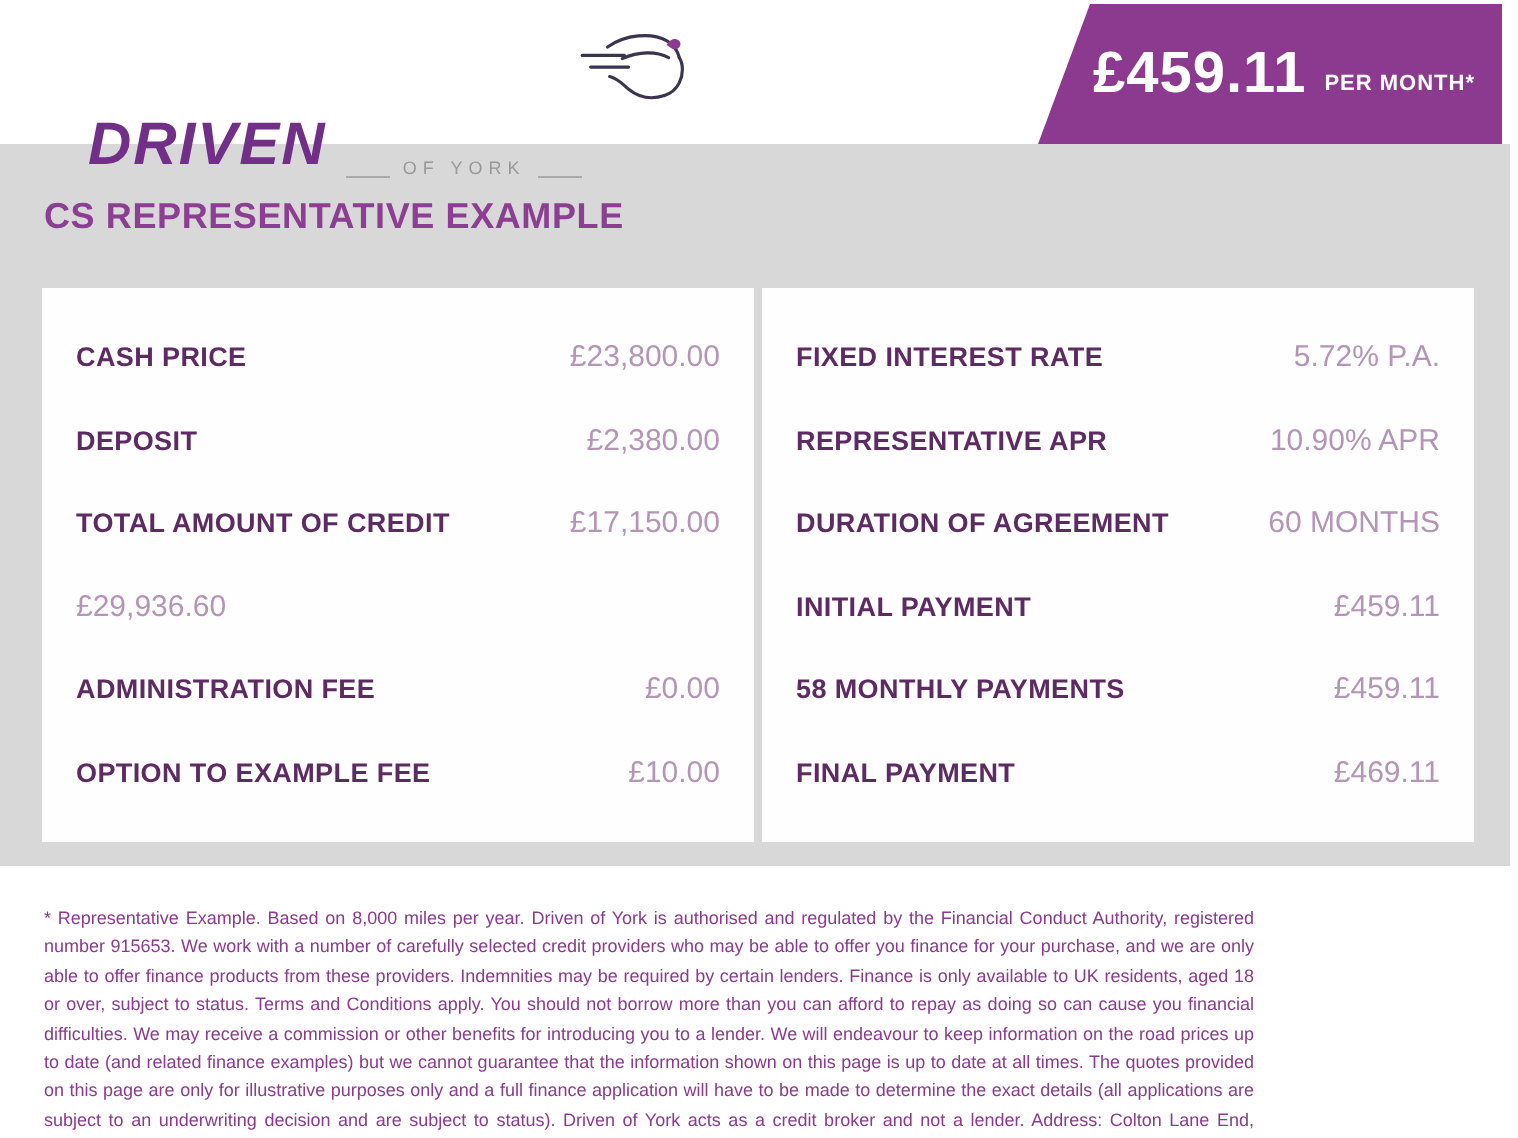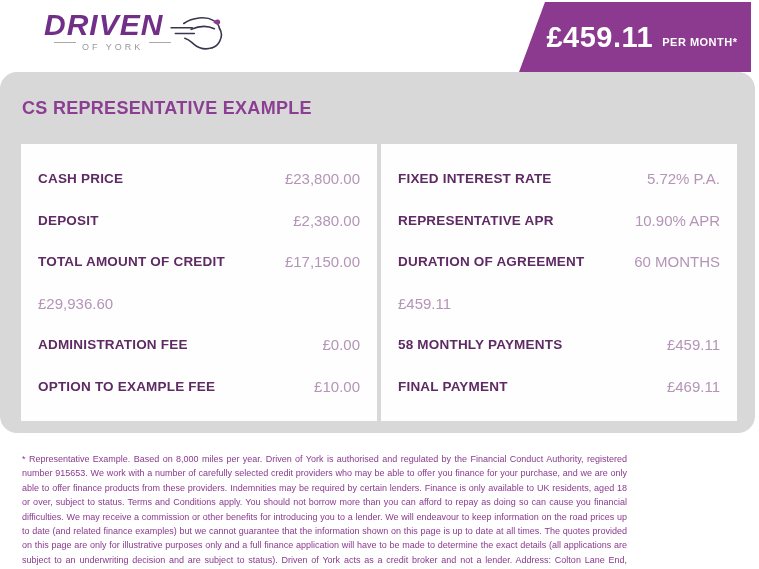--- a/index.html
+++ b/index.html
@@ -18,32 +18,32 @@
     height: 72px;
     background: #ffffff;
   }
   .logo {
     position: absolute;
     left: 44px;
     top: 9px;
     display: flex;
     align-items: flex-start;
   }
-  .logo-textblock { display: flex; flex-direction: column; }
+  .logo-textblock { display: flex; flex-direction: row; margin-top: 48px; }
   .logo-text {
     font-size: 30px;
     font-weight: bold;
     font-style: italic;
     letter-spacing: 1px;
     color: #722f87;
     line-height: 32px;
   }
   .logo-subrow {
     display: flex;
-    align-items: flex-start;
+    align-items: flex-end;
     gap: 6px;
     margin-top: 1px;
     padding: 0 4px 0 10px;
   }
   .logo-rule { flex: 1; height: 1px; background: #a9a9a9; min-width: 22px; }
   .logo-subtext {
     font-size: 9px;
     letter-spacing: 3px;
     color: #999999;
     white-space: nowrap;
@@ -78,21 +78,20 @@
     letter-spacing: 0.5px;
     margin-top: 10px;
   }
 
   
   .band {
     width: 755px;
     height: 361px;
     background: #d8d8d8;
     padding-top: 26px;
-    border-radius: 17px;
   }
   .page-heading {
     margin-left: 22px;
     font-size: 18px;
     font-weight: bold;
     letter-spacing: 0.3px;
     color: #8c3f92;
   }
   .panels {
     display: flex;
@@ -212,20 +211,21 @@
       </div>
       <div class="finance-row">
         <span class="row-label">REPRESENTATIVE APR</span>
         <span class="row-value">10.90% APR</span>
       </div>
       <div class="finance-row">
         <span class="row-label">DURATION OF AGREEMENT</span>
         <span class="row-value">60 MONTHS</span>
       </div>
       <div class="finance-row">
+        <span class="row-label">INITIAL PAYMENT</span>
         <span class="row-value">£459.11</span>
       </div>
       <div class="finance-row">
         <span class="row-label">58 MONTHLY PAYMENTS</span>
         <span class="row-value">£459.11</span>
       </div>
       <div class="finance-row">
         <span class="row-label">FINAL PAYMENT</span>
         <span class="row-value">£469.11</span>
       </div>

